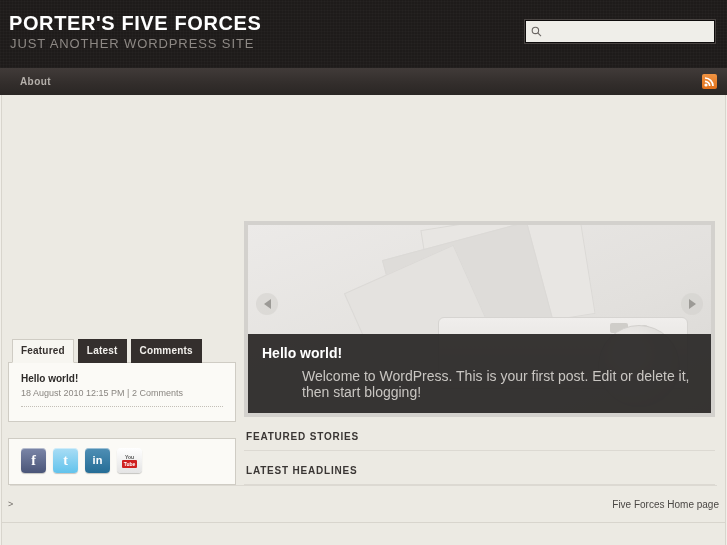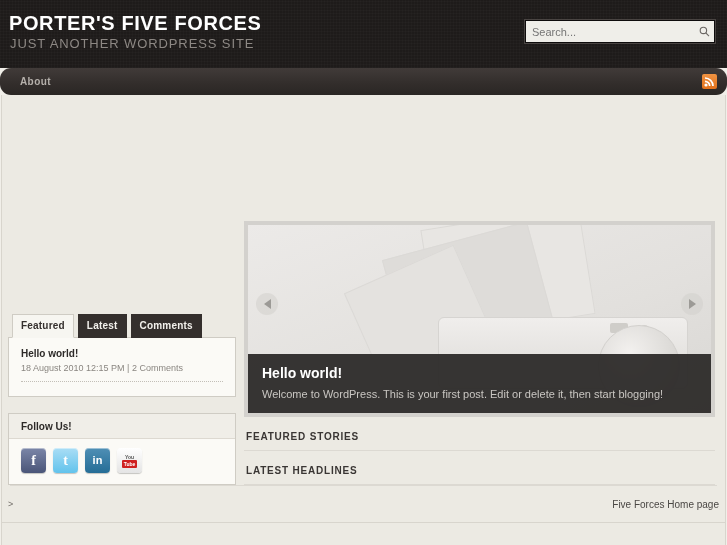--- a/index.html
+++ b/index.html
@@ -57,21 +57,21 @@
     display: flex; align-items: center; justify-content: center;
     color: #6a6663; font-size: 12px;
   }
 
   
   .site-nav {
     position: relative;
     height: 27px;
     background: linear-gradient(180deg, #413b39 0%, #332e2c 55%, #2a2624 100%);
     background-color: #3a3533;
-    display: flex; align-items: center; border-radius: 11px;
+    display: flex; align-items: center;
   }
   .nav-list { display: flex; list-style: none; margin-left: 8px; }
   .nav-item {
     color: #b5b0ab;
     font-size: 10px;
     font-weight: bold;
     letter-spacing: 0.4px;
     padding: 0 12px;
     line-height: 27px;
     cursor: pointer;
@@ -252,21 +252,22 @@
     z-index: 4;
   }
   .caption-title {
     color: #ffffff;
     font-size: 14px;
     font-weight: bold;
     margin-bottom: 7px;
   }
   .caption-text {
     color: #c9c6c2;
-    font-size: 11px;
+    font-size: 14px;
+    margin-left: 40px;
   }
 
   .section-head {
     font-size: 10px;
     font-weight: bold;
     color: #3a3634;
     letter-spacing: 0.8px;
     padding: 14px 0 8px 2px;
     border-bottom: 1px solid #dcd9d2;
   }
@@ -292,21 +293,20 @@
   .page-bottom-edge { border-top: 1px solid #d8d5cd; }
 </style>
 </head>
 <body>
 
 <div class="site-header">
   <div class="site-title">PORTER'S FIVE FORCES</div>
   <div class="site-tagline">JUST ANOTHER WORDPRESS SITE</div>
 
   <div class="search-wrap">
-    <input class="search-input" type="text" placeholder="Search..." style="">
     <span class="search-icon">
       <svg width="11" height="11" viewBox="0 0 11 11" aria-hidden="true">
         <circle cx="4.4" cy="4.4" r="3.2" fill="none" stroke="#6a6663" stroke-width="1.1"></circle>
         <line x1="6.8" y1="6.8" x2="10" y2="10.2" stroke="#6a6663" stroke-width="1.1"></line>
       </svg>
     </span>
   </div>
 </div>
 
 <div class="site-nav">
@@ -332,21 +332,20 @@
         <div class="tab inactive">Comments</div>
       </div>
 
       <div class="panel">
         <div class="post-title">Hello world!</div>
         <div class="post-meta">18 August 2010 12:15 PM | 2 Comments</div>
         <div class="dotted-sep"></div>
       </div>
 
       <div class="widget">
-        <div class="widget-head">Follow Us!</div>
         <div class="widget-body">
           <div class="social social-fb">
             <span class="social-glyph">f</span>
           </div>
           <div class="social social-tw">
             <span class="social-glyph">t</span>
           </div>
           <div class="social social-li">
             <span class="social-glyph">in</span>
           </div>

